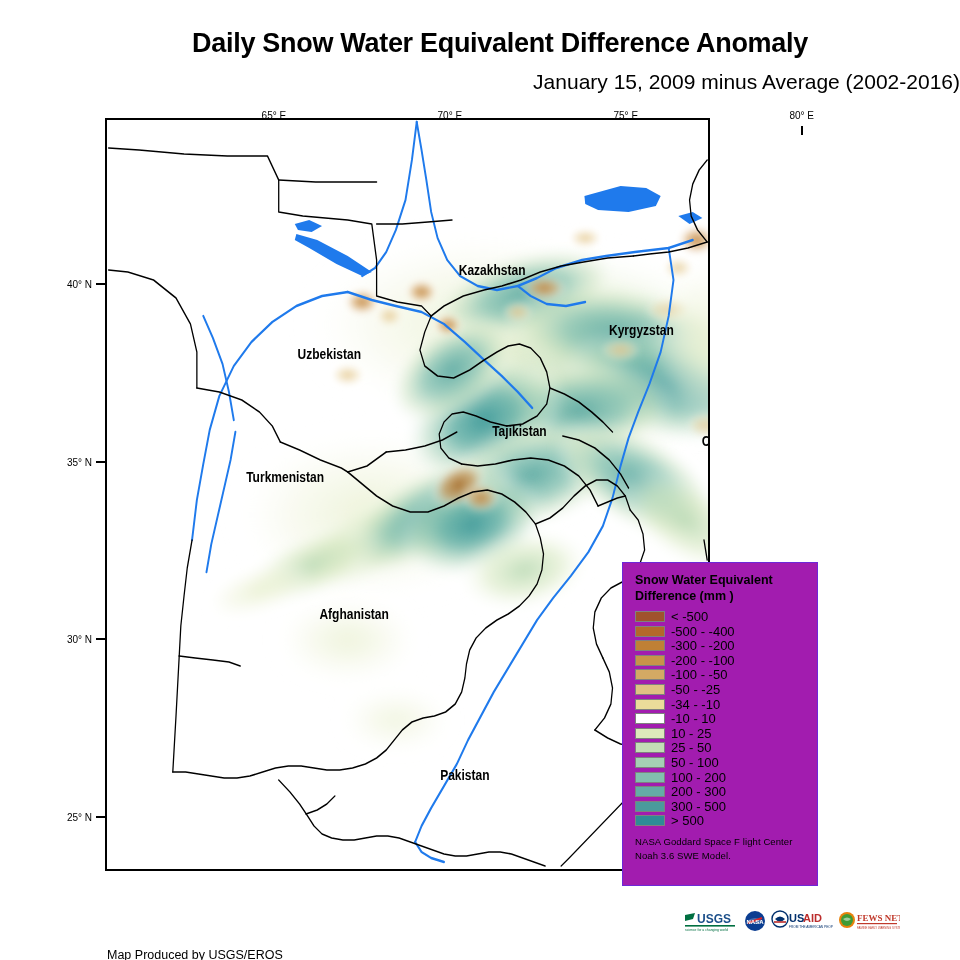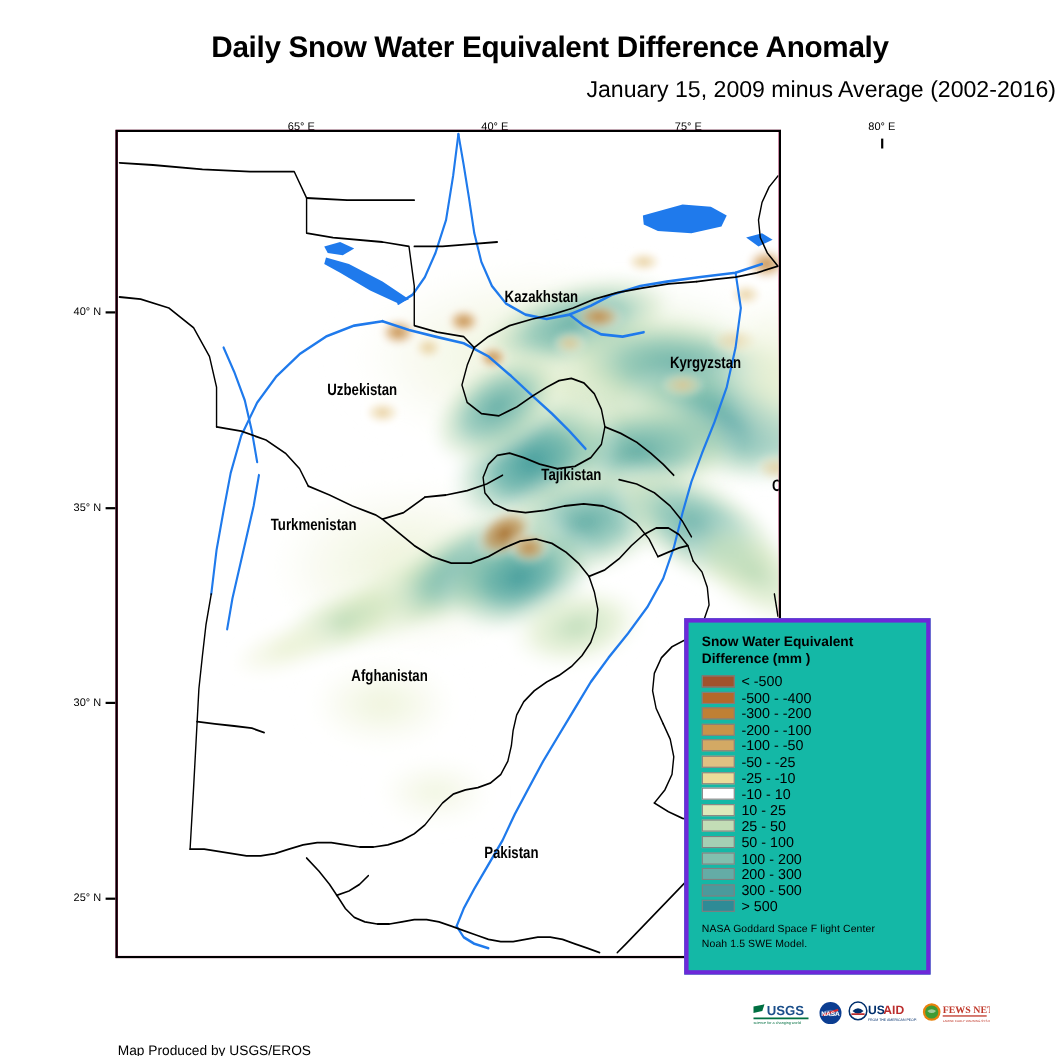--- a/index.html
+++ b/index.html
@@ -19,22 +19,22 @@
 
   
   .tick-v{position:absolute;width:2px;height:9px;background:#000;top:126px;}
   .tick-lab-x{position:absolute;top:110px;font-size:10px;transform:translateX(-50%);
               white-space:nowrap;}
   .tick-h{position:absolute;height:2px;width:9px;background:#000;left:96px;}
   .tick-lab-y{position:absolute;left:92px;font-size:10px;transform:translate(-100%,-50%);
               white-space:nowrap;}
 
   
-  #legend{position:absolute;left:622px;top:562px;width:224px;height:324px;
-          background:#14b8a6;border:4px solid #6d28d9;box-sizing:border-box;
+  #legend{position:absolute;left:622px;top:562px;width:196px;height:324px;
+          background:#a21caf;border:1px solid #6d28d9;box-sizing:border-box;
           padding:10px 10px 6px 12px;}
   #legend-title{font-size:12.5px;font-weight:bold;line-height:1.25;margin-bottom:5px;}
   .leg-row{display:flex;align-items:center;height:14.6px;}
   .leg-sw{width:30px;height:11px;border:1px solid #808080;box-sizing:border-box;
           margin-right:6px;flex:none;}
   .leg-lab{font-size:13px;line-height:1;white-space:nowrap;}
   #legend-credit{margin-top:7px;font-size:9.5px;line-height:1.45;letter-spacing:0.1px;}
 
   
   #footer-text{position:absolute;left:107px;top:912px;font-size:12.5px;margin-top:36px;}
@@ -46,21 +46,21 @@
 </head>
 <body>
 
 <div id="title">Daily Snow Water Equivalent Difference Anomaly</div>
 <div id="subtitle">January 15, 2009 minus Average (2002-2016)</div>
 
 <div id="x-ticks">
     <div class="tick-v" style="left: 272.897px;"></div>
     <div class="tick-lab-x" style="left: 273.897px;">65° E</div>
     <div class="tick-v" style="left: 448.832px;"></div>
-    <div class="tick-lab-x" style="left: 449.832px;">40° E</div>
+    <div class="tick-lab-x" style="left: 449.832px;">70° E</div>
     <div class="tick-v" style="left: 624.766px;"></div>
     <div class="tick-lab-x" style="left: 625.766px;">75° E</div>
     <div class="tick-v" style="left: 800.701px;"></div>
     <div class="tick-lab-x" style="left: 801.701px;">80° E</div>
   </div>
 
 <div id="y-ticks">
     <div class="tick-h" style="top: 283.179px;"></div>
     <div class="tick-lab-y" style="top: 284.179px;">40° N</div>
     <div class="tick-h" style="top: 460.774px;"></div>
@@ -329,21 +329,21 @@
       <div class="leg-row">
         <span class="leg-sw" style="background: rgb(211, 169, 100);"></span>
         <span class="leg-lab">-100 - -50</span>
       </div>
       <div class="leg-row">
         <span class="leg-sw" style="background: rgb(224, 193, 131);"></span>
         <span class="leg-lab">-50 - -25</span>
       </div>
       <div class="leg-row">
         <span class="leg-sw" style="background: rgb(235, 220, 154);"></span>
-        <span class="leg-lab">-25 - -10</span>
+        <span class="leg-lab">-34 - -10</span>
       </div>
       <div class="leg-row">
         <span class="leg-sw" style="background: rgb(255, 255, 255);"></span>
         <span class="leg-lab">-10 - 10</span>
       </div>
       <div class="leg-row">
         <span class="leg-sw" style="background: rgb(221, 233, 187);"></span>
         <span class="leg-lab">10 - 25</span>
       </div>
       <div class="leg-row">
@@ -366,21 +366,21 @@
         <span class="leg-sw" style="background: rgb(75, 154, 156);"></span>
         <span class="leg-lab">300 - 500</span>
       </div>
       <div class="leg-row">
         <span class="leg-sw" style="background: rgb(46, 139, 150);"></span>
         <span class="leg-lab">&gt; 500</span>
       </div>
     </div>
   <div id="legend-credit">
     <div>NASA Goddard Space F light Center</div>
-    <div>Noah 1.5 SWE  Model.</div>
+    <div>Noah 3.6 SWE  Model.</div>
   </div>
 </div>
 
 <div id="footer-text">Map Produced by USGS/EROS</div>
 
 <div id="logos">
   <div class="logo">
     <svg width="56" height="22" viewBox="0 0 56 22">
       <path d="M2 5 L12 3 L10 9 L2 11 Z" fill="#006f41"></path>
       <text x="14" y="13" font-family="Liberation Sans, sans-serif" font-size="12" font-weight="bold" fill="#1b4f8a">USGS</text>

